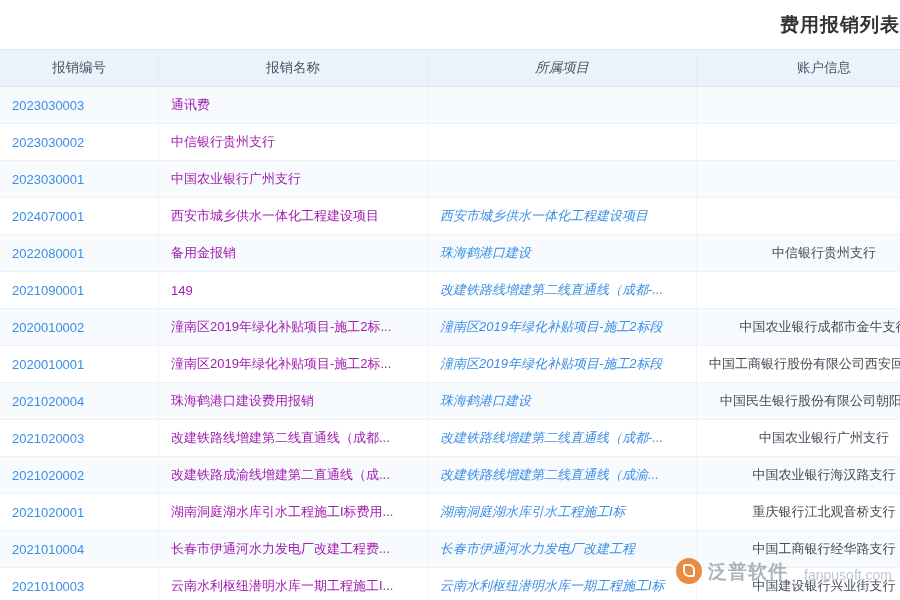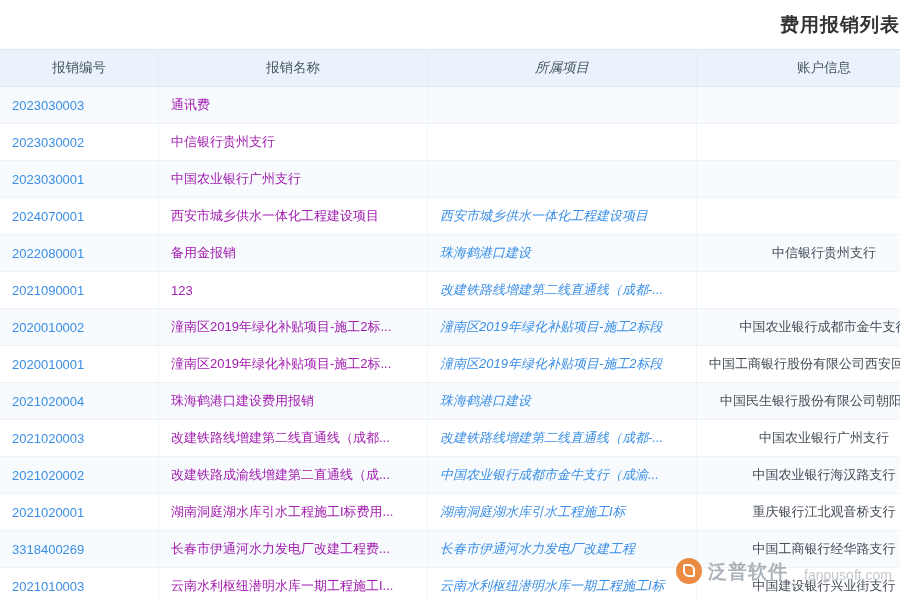--- a/index.html
+++ b/index.html
@@ -171,21 +171,21 @@
         <td class="cell-acct col-acct"></td>
       </tr>
       <tr class="row-alt">
         <td class="cell-id col-id">2022080001</td>
         <td class="cell-name col-name">备用金报销</td>
         <td class="cell-proj col-proj">珠海鹤港口建设</td>
         <td class="cell-acct col-acct">中信银行贵州支行</td>
       </tr>
       <tr class="row-plain">
         <td class="cell-id col-id">2021090001</td>
-        <td class="cell-name col-name">123</td>
+        <td class="cell-name col-name">149</td>
         <td class="cell-proj col-proj">改建铁路线增建第二线直通线（成都-...</td>
         <td class="cell-acct col-acct"></td>
       </tr>
       <tr class="row-alt">
         <td class="cell-id col-id">2020010002</td>
         <td class="cell-name col-name">潼南区2019年绿化补贴项目-施工2标...</td>
         <td class="cell-proj col-proj">潼南区2019年绿化补贴项目-施工2标段</td>
         <td class="cell-acct col-acct">中国农业银行成都市金牛支行</td>
       </tr>
       <tr class="row-plain">
@@ -202,31 +202,31 @@
       </tr>
       <tr class="row-plain">
         <td class="cell-id col-id">2021020003</td>
         <td class="cell-name col-name">改建铁路线增建第二线直通线（成都...</td>
         <td class="cell-proj col-proj">改建铁路线增建第二线直通线（成都-...</td>
         <td class="cell-acct col-acct">中国农业银行广州支行</td>
       </tr>
       <tr class="row-alt">
         <td class="cell-id col-id">2021020002</td>
         <td class="cell-name col-name">改建铁路成渝线增建第二直通线（成...</td>
-        <td class="cell-proj col-proj">中国农业银行成都市金牛支行（成渝...</td>
+        <td class="cell-proj col-proj">改建铁路线增建第二线直通线（成渝...</td>
         <td class="cell-acct col-acct">中国农业银行海汉路支行</td>
       </tr>
       <tr class="row-plain">
         <td class="cell-id col-id">2021020001</td>
         <td class="cell-name col-name">湖南洞庭湖水库引水工程施工I标费用...</td>
         <td class="cell-proj col-proj">湖南洞庭湖水库引水工程施工I标</td>
         <td class="cell-acct col-acct">重庆银行江北观音桥支行</td>
       </tr>
       <tr class="row-alt">
-        <td class="cell-id col-id">3318400269</td>
+        <td class="cell-id col-id">2021010004</td>
         <td class="cell-name col-name">长春市伊通河水力发电厂改建工程费...</td>
         <td class="cell-proj col-proj">长春市伊通河水力发电厂改建工程</td>
         <td class="cell-acct col-acct">中国工商银行经华路支行</td>
       </tr>
       <tr class="row-plain">
         <td class="cell-id col-id">2021010003</td>
         <td class="cell-name col-name">云南水利枢纽潜明水库一期工程施工I...</td>
         <td class="cell-proj col-proj">云南水利枢纽潜明水库一期工程施工I标</td>
         <td class="cell-acct col-acct">中国建设银行兴业街支行</td>
       </tr>

